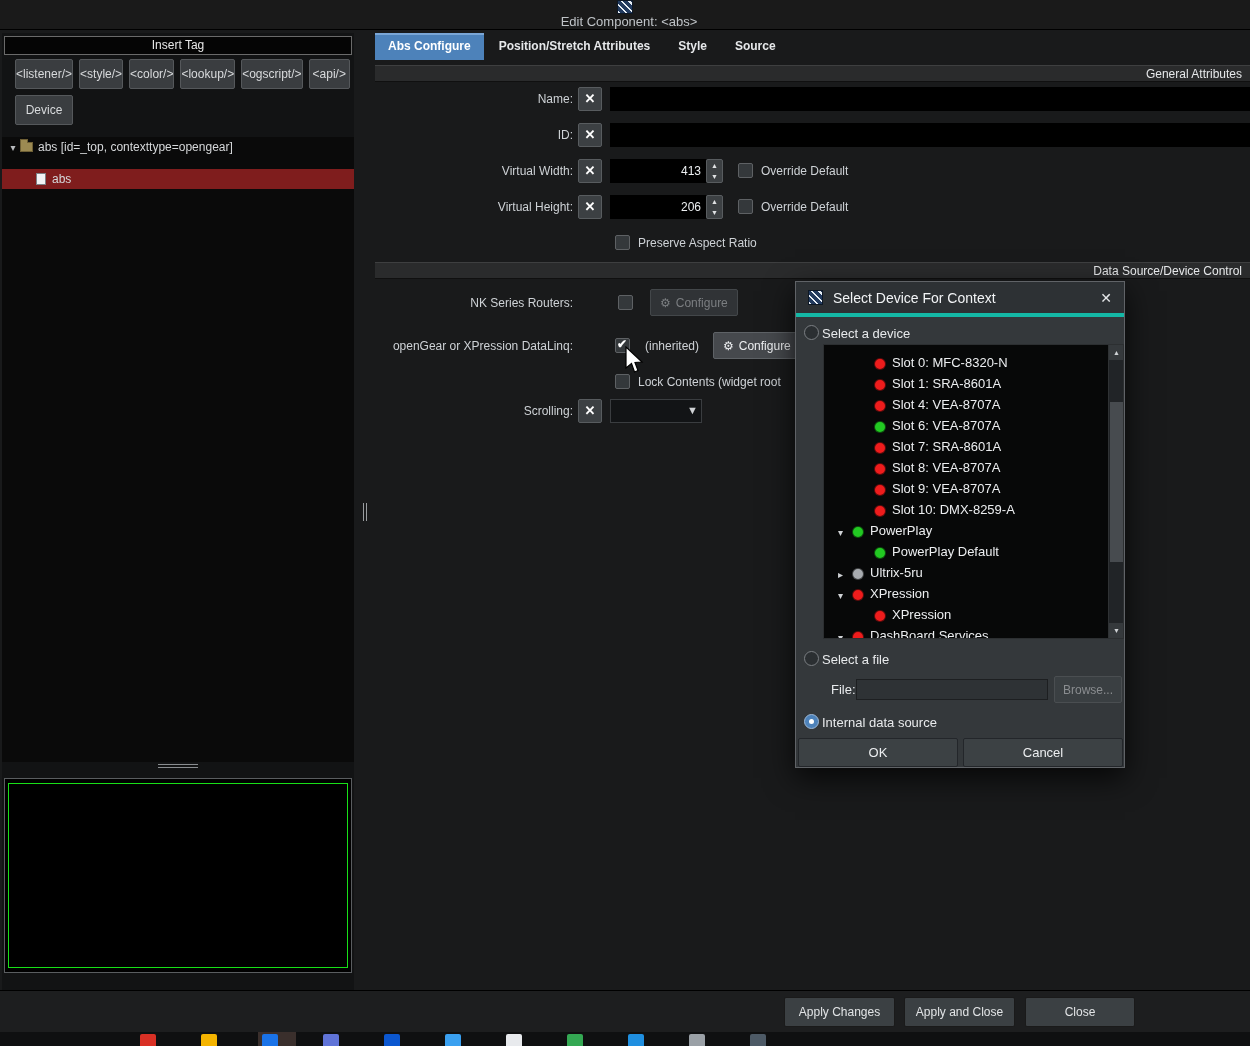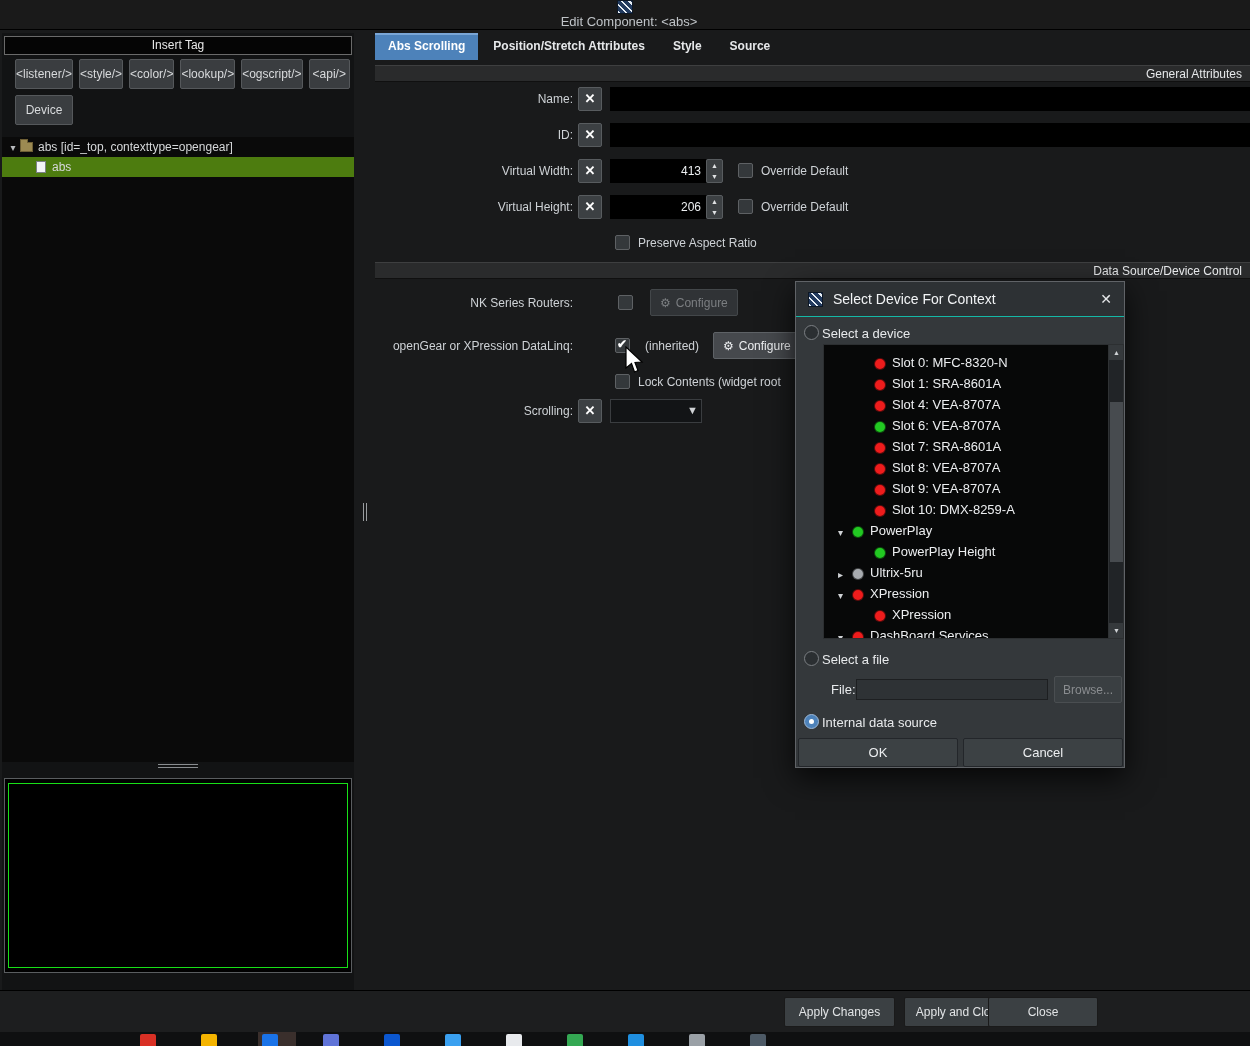--- a/index.html
+++ b/index.html
@@ -16,21 +16,21 @@
   .left-panel{position:absolute;left:2px;top:33px;width:352px;height:957px;background:#121314;}
   .insert-header{position:absolute;left:2px;top:3px;right:2px;height:19px;background:#050505;border:1px solid #6a6a6a;color:#e8e8e8;text-align:center;line-height:17px;}
   .insert-buttons{position:absolute;left:13px;top:26px;right:4px;display:grid;grid-template-columns:repeat(6,1fr);gap:6px;}
   .itag-btn{height:30px;background:#3a3d40;border:1px solid #55585b;border-radius:2px;color:#d8dadc;display:flex;align-items:center;justify-content:center;cursor:default;}
   .tree-area{position:absolute;left:0;top:104px;width:352px;height:625px;background:#0a0a0a;}
   .tree-row{height:20px;display:flex;align-items:center;color:#d6d8da;white-space:nowrap;}
   .tree-row .tw{color:#b7babd;width:14px;text-align:center;font-size:10px;margin-left:4px;}
   .folder-icon{width:13px;height:10px;background:#9c8a52;border:1px solid #6e5f35;position:relative;margin-right:5px;}
   .folder-icon::before{content:"";position:absolute;left:-1px;top:-4px;width:6px;height:3px;background:#9c8a52;border:1px solid #6e5f35;border-bottom:none;}
   .tree-row.child{padding-left:34px;}
-  .tree-row.selected{background:#4d7c0f;}
+  .tree-row.selected{background:#7f1d1d;margin-top:12px;}
   .file-icon{width:10px;height:12px;background:#f2f4f6;border:1px solid #7c8186;margin-right:6px;}
   .h-splitter{position:absolute;left:0;top:727px;width:352px;height:12px;display:flex;flex-direction:column;align-items:center;justify-content:center;gap:2px;}
   .h-splitter i{display:block;width:40px;height:1px;background:#8a8d90;}
   .preview{position:absolute;left:2px;top:745px;width:348px;height:195px;background:#000;border:1px solid #5a5d60;}
   .preview-rect{position:absolute;left:3px;top:4px;right:3px;bottom:4px;border:1px solid #18e018;}
 
   
   .v-splitter{position:absolute;left:356px;top:33px;width:18px;height:957px;display:flex;align-items:center;justify-content:center;gap:2px;}
   .v-splitter i{display:block;width:1px;height:18px;background:#9a9da0;}
 
@@ -52,21 +52,21 @@
   .cblabel{position:absolute;top:5px;color:#ced2d6;white-space:nowrap;}
   .cfgbtn{position:absolute;top:-2px;height:27px;border-radius:2px;display:flex;align-items:center;justify-content:center;gap:5px;padding:0 9px;}
   .cfgbtn.enabled{background:#46494d;border:1px solid #5e6266;color:#eceef0;}
   .cfgbtn.disabled{background:#303336;border:1px solid #43474a;color:#7b7e81;}
   .gear{font-size:12px;}
   .dropdown{position:absolute;left:235px;top:0;width:92px;height:24px;background:#121416;border:1px solid #3a3d40;}
   .dropdown .dd-arrow{position:absolute;right:3px;top:4px;color:#cfd2d5;font-size:11px;}
 
   
   .dialog{position:absolute;left:795px;top:281px;width:330px;height:487px;background:#34383b;border:1px solid #606ardo;border:1px solid #606367;box-shadow:0 10px 28px rgba(0,0,0,.75);z-index:10;}
-  .dlg-titlebar{position:absolute;left:0;top:0;right:0;height:35px;background:#2d3134;border-bottom:1px solid #14b8a6;display:flex;align-items:center;padding:0 12px;}
+  .dlg-titlebar{position:absolute;left:0;top:0;right:0;height:35px;background:#2d3134;border-bottom:4px solid #14b8a6;display:flex;align-items:center;padding:0 12px;}
   .dlg-icon{width:15px;height:15px;background:#223a5e;border:1px solid #0d1826;margin-right:10px;background-image:repeating-linear-gradient(45deg,#e8eef5 0 2px,#223a5e 2px 5px);}
   .dlg-title{color:#f2f4f6;font-size:14px;flex:1;}
   .dlg-close{color:#e6e8ea;font-size:14px;cursor:default;}
   .radio{position:absolute;width:15px;height:15px;border-radius:50%;background:#2b2f32;border:1px solid #7b7f83;}
   .radio.sel{background:#4d82ba;border:1px solid #9db8d6;}
   .radio.sel::after{content:"";position:absolute;left:4px;top:4px;width:5px;height:5px;border-radius:50%;background:#fff;}
   .rlabel{position:absolute;color:#e8eaec;font-size:13px;white-space:nowrap;}
   .dtree{position:absolute;left:27px;top:62px;width:301px;height:295px;background:#070808;border:1px solid #2c2f31;overflow:hidden;}
   .dtree-rows{position:absolute;left:0;top:4px;right:16px;}
   .dtree-row{height:21px;display:flex;align-items:flex-end;color:#eceef0;font-size:13px;white-space:nowrap;}
@@ -135,21 +135,21 @@
   </div>
 </div>
 
 <div class="v-splitter">
     <i></i>
     <i></i>
   </div>
 
 <div class="main">
   <div class="tabbar" id="tabbar">
-      <div class="tab selected">Abs Scrolling</div>
+      <div class="tab selected">Abs Configure</div>
       <div class="tab">Position/Stretch Attributes</div>
       <div class="tab">Style</div>
       <div class="tab">Source</div>
     </div>
 
   <div class="section-bar" style="top:32px">
     <span>General Attributes</span>
   </div>
 
   <div class="frow" style="top:54px">
@@ -274,21 +274,21 @@
           <span class="dot" style="background: rgb(238, 28, 28);"></span>
           <span class="lbl">Slot 10: DMX-8259-A</span>
         </div>
         <div class="dtree-row indent1">
           <span class="arr">▾</span>
           <span class="dot" style="background: rgb(34, 201, 34);"></span>
           <span class="lbl">PowerPlay</span>
         </div>
         <div class="dtree-row indent2">
           <span class="dot" style="background: rgb(34, 201, 34);"></span>
-          <span class="lbl">PowerPlay Height</span>
+          <span class="lbl">PowerPlay Default</span>
         </div>
         <div class="dtree-row indent1">
           <span class="arr">▸</span>
           <span class="dot" style="background: rgb(168, 172, 176);"></span>
           <span class="lbl">Ultrix-5ru</span>
         </div>
         <div class="dtree-row indent1">
           <span class="arr">▾</span>
           <span class="dot" style="background: rgb(238, 28, 28);"></span>
           <span class="lbl">XPression</span>
@@ -320,21 +320,21 @@
   <span class="radio sel" style="left:8px;top:432px"></span>
   <span class="rlabel" style="left:26px;top:433px">Internal data source</span>
 
   <div class="dlg-btn" style="left:2px">OK</div>
   <div class="dlg-btn" style="left:167px">Cancel</div>
 </div>
 
 <div class="footer">
   <div class="fbtn" style="left:784px;width:111px">Apply Changes</div>
   <div class="fbtn" style="left:904px;width:111px">Apply and Close</div>
-  <div class="fbtn" style="left:988px;width:110px">Close</div>
+  <div class="fbtn" style="left:1025px;width:110px">Close</div>
 </div>
 
 <div class="taskbar">
   <div class="tb-active"></div>
   <div id="taskbar-icons">
       <div class="tb-icon" style="left: 140px; background: rgb(217, 48, 37);"></div>
       <div class="tb-icon" style="left: 201px; background: rgb(245, 180, 0);"></div>
       <div class="tb-icon" style="left: 262px; background: rgb(26, 115, 232);"></div>
       <div class="tb-icon" style="left: 323px; background: rgb(96, 116, 216);"></div>
       <div class="tb-icon" style="left: 384px; background: rgb(11, 87, 208);"></div>

